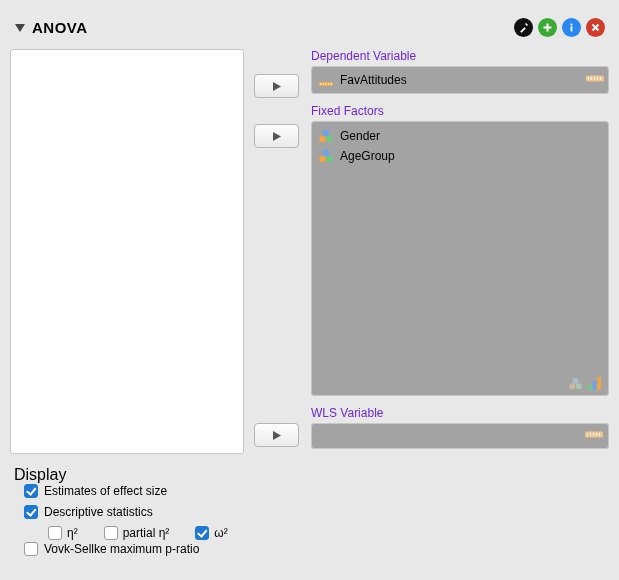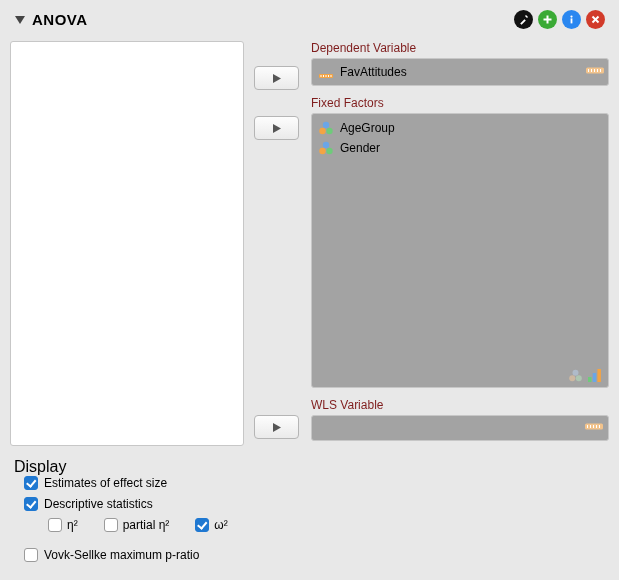--- a/index.html
+++ b/index.html
@@ -11,21 +11,21 @@
     background: #e8e8e8;
     color: #000;
     width: 619px;
     height: 580px;
     overflow: hidden;
   }
   .panel {
     background: #e8e8e8;
     width: 619px;
     height: 580px;
-    padding: 8px 10px 10px 10px;
+    padding: 16px 10px 10px 10px;
   }
   .header {
     display: flex;
     align-items: center;
     justify-content: space-between;
     margin-bottom: 10px;
     padding: 2px 4px;
   }
   .header-left {
     display: flex;
@@ -87,21 +87,21 @@
   }
   .arrow-btn svg { display:block; }
 
   .right-col {
     flex: 1;
     display: flex;
     flex-direction: column;
   }
   .field-label {
     font-size: 12px;
-    color: #7f1d1d;
+    color: #6d28d9;
     margin-bottom: 3px;
   }
   .drop-box {
     background: #a3a3a3;
     border: 1px solid #c7c7c7;
     border-radius: 3px;
     position: relative;
     padding: 4px 6px;
   }
   .dep-box { height: 28px; display:flex; align-items:center; }
@@ -149,21 +149,21 @@
     align-items: center;
     gap: 6px;
     margin-bottom: 7px;
     padding-left: 10px;
   }
   .chk-sub-row {
     display: flex;
     align-items: center;
     gap: 26px;
     padding-left: 34px;
-    margin-bottom: 16px;
+    margin-bottom: 2px;
   }
   .chk-sub-item {
     display: flex;
     align-items: center;
     gap: 5px;
   }
   .chk {
     width: 14px;
     height: 14px;
     border: 1px solid #9a9a9a;
@@ -288,31 +288,31 @@
       <div class="field-label">Fixed Factors</div>
       <div class="drop-box factors-box">
         <div class="var-row">
           <span class="var-icon nominal-icon">
             <svg width="16" height="16" viewBox="0 0 16 16">
                 <circle cx="8" cy="5" r="3.2" fill="#6aa6e8"></circle>
                 <circle cx="4.5" cy="11" r="3.2" fill="#f4a443"></circle>
                 <circle cx="11.5" cy="11" r="3.2" fill="#6ecb7a"></circle>
               </svg>
           </span>
-          <span>AgeGroup</span>
+          <span>Gender</span>
         </div>
         <div class="var-row">
           <span class="var-icon nominal-icon">
             <svg width="16" height="16" viewBox="0 0 16 16">
                 <circle cx="8" cy="5" r="3.2" fill="#6aa6e8"></circle>
                 <circle cx="4.5" cy="11" r="3.2" fill="#f4a443"></circle>
                 <circle cx="11.5" cy="11" r="3.2" fill="#6ecb7a"></circle>
               </svg>
           </span>
-          <span>Gender</span>
+          <span>AgeGroup</span>
         </div>
         <div class="factors-footer">
           <span class="nominal-icon" style="opacity:0.55;">
             <svg width="15" height="15" viewBox="0 0 16 16">
                 <circle cx="8" cy="5" r="3.2" fill="#b9cfe9"></circle>
                 <circle cx="4.5" cy="11" r="3.2" fill="#f1caa0"></circle>
                 <circle cx="11.5" cy="11" r="3.2" fill="#b6e3bd"></circle>
               </svg>
           </span>
           <span class="chart-icon">

